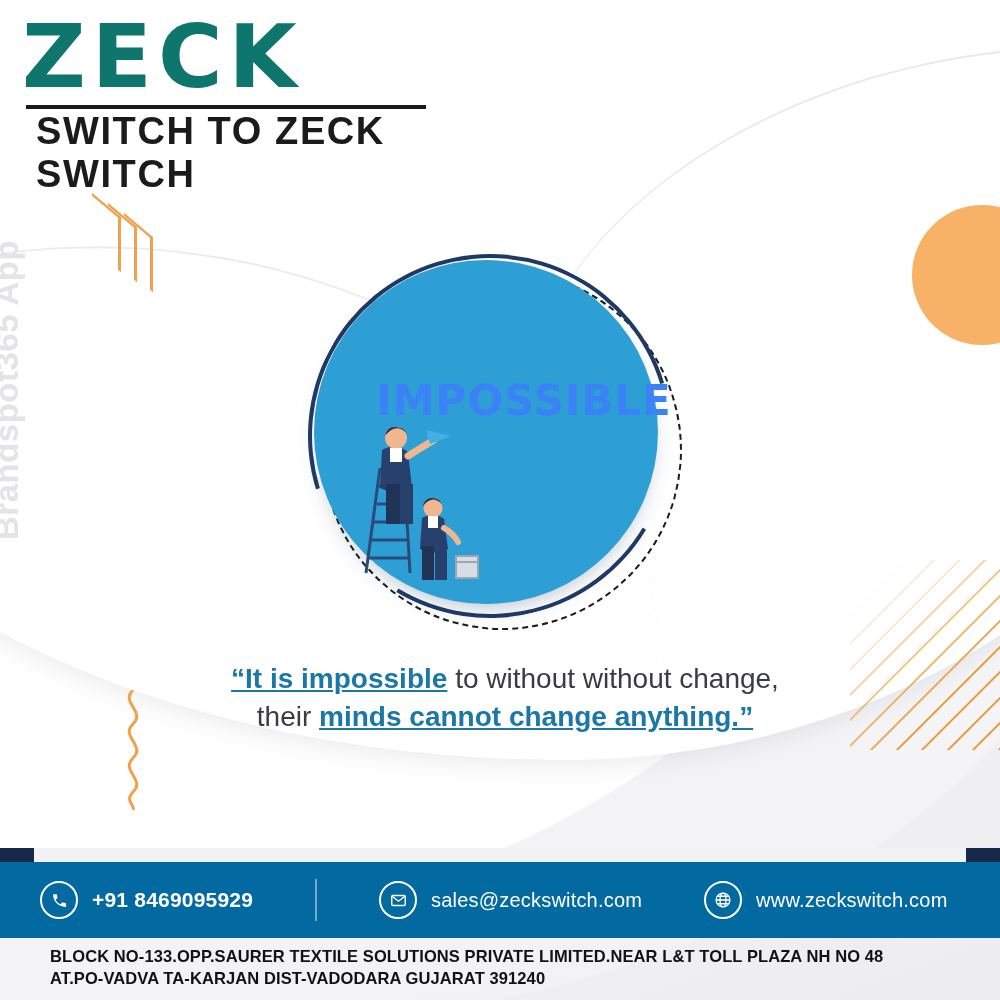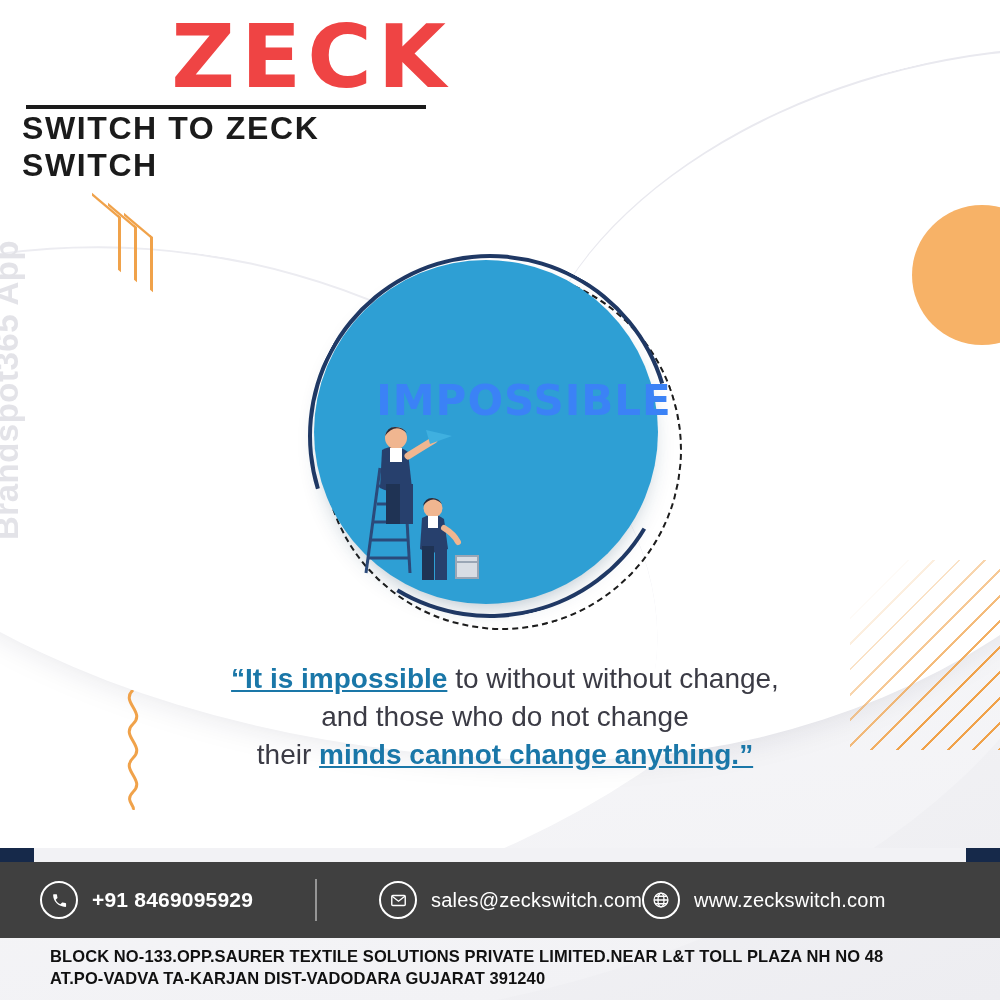--- a/index.html
+++ b/index.html
@@ -132,31 +132,31 @@
   .logo-block {
     position: absolute;
     left: 22px; top: 12px;
     width: 430px;
   }
   .logo-word {
     font-family: "DejaVu Sans", sans-serif;
     font-size: 88px;
     font-weight: 700;
     letter-spacing: 6px;
-    color: #ef4444;
+    color: #0f766e;
     line-height: 1.02;
     margin: 0;
-    text-align: right;
   }
   .logo-tag {
     margin-top: 8px;
-    font-size: 32px;
+    font-size: 38px;
     font-weight: 700;
     letter-spacing: 1.6px;
     color: #1b1b1b;
+    margin-left: 14px;
   }
   .logo-underline {
     position: absolute;
     left: 4px; top: 93px;
     width: 400px; height: 4px;
     background: #1b1b1b;
   }
 
   
   .circle-wrap {
@@ -229,21 +229,21 @@
     color: #3b3b45;
     font-weight: 500;
   }
   .quote b { color: #1a77a8; font-weight: 700; text-decoration: underline; }
 
   
   .contact-bar {
     position: absolute;
     left: 0; top: 862px;
     width: 1000px; height: 76px;
-    background: #404040;
+    background: #0369a1;
   }
   .contact-bar .corner-l,
   .contact-bar .corner-r {
     position: absolute;
     top: -14px;
     width: 34px; height: 14px;
     background: #16294a;
   }
   .contact-bar .corner-l { left: 0; }
   .contact-bar .corner-r { right: 0; }
@@ -258,21 +258,21 @@
     box-sizing: border-box;
     gap: 0px;
   }
   .contact-item {
     display: flex;
     align-items: center;
     gap: 14px;
     color: #ffffff;
   }
   .ci-phone { margin-right: 62px; }
-  .ci-mail  { }
+  .ci-mail  { margin-right: 62px; }
   .contact-icon {
     width: 34px; height: 34px;
     border-radius: 50%;
     border: 2px solid #ffffff;
     display: flex;
     align-items: center;
     justify-content: center;
     color: #ffffff;
     font-size: 17px;
     line-height: 1;
@@ -382,21 +382,20 @@
 
       <rect x="104" y="158" width="22" height="22" fill="#d8dde4" stroke="#9aa6b5" stroke-width="2"></rect>
       <line x1="104" y1="164" x2="126" y2="164" stroke="#9aa6b5" stroke-width="2"></line>
     </svg>
   </div>
 
   <div class="quote">
     <div>
       <b>“It is impossible</b><span> to without without change,</span>
     </div>
-    <div>and those who do not change</div>
     <div>
       <span>their </span><b>minds cannot change anything.”</b>
     </div>
   </div>
 
   <div class="strip"></div>
   <div class="contact-bar">
     <div class="corner-l"></div>
     <div class="corner-r"></div>
 

